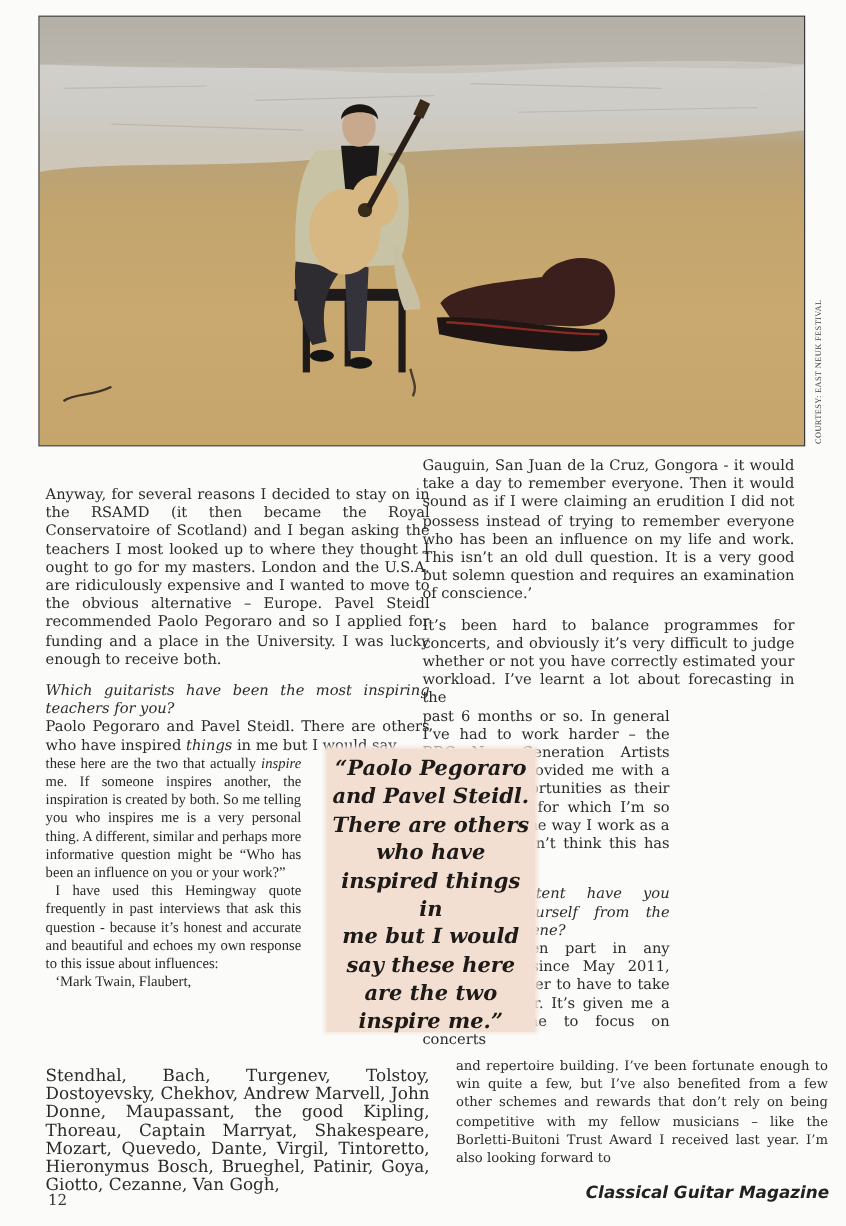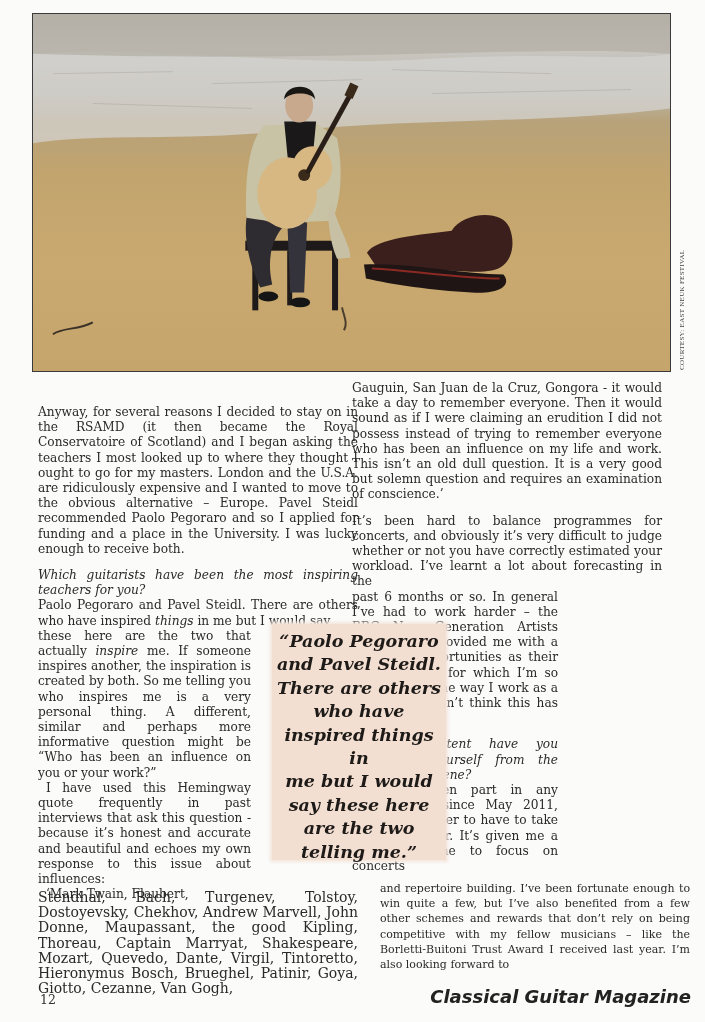--- a/index.html
+++ b/index.html
@@ -30,39 +30,39 @@
   }
 
   
   .col { position: absolute; font-size: 12.2px; line-height: 15.2px; text-align: justify; }
   .col p { margin: 0; }
   .col .q { font-style: italic; }
   .col .gap { height: 11px; }
   .col .indent { text-indent: 8px; }
   .left { left: 38px; top: 381px; width: 320px; margin-top: 24px; }
   .right { left: 352px; top: 381px; width: 310px; }
-  .narrow-l { width: 213px; }
+  .narrow-l { width: 213px; font-family: Liberation Serif, serif; }
   .narrow-r { margin-left: 104px; width: 206px; }
   .bottom-r { position: absolute; left: 380px; top: 881px; width: 310px; font-size: 11px; line-height: 15.2px; text-align: justify; }
   .left-tail { position: absolute; left: 38px; top: 890px; width: 320px; font-size: 14px; line-height: 15.2px; text-align: justify; }
 
   
   .pullquote {
     position: absolute; left: 272px; top: 624px; width: 174px; height: 236px;
     background: #f2dfd2;
     box-shadow: 0 0 3px 2px #f4e6dc;
     text-align: center;
     font-family: "DejaVu Serif", serif; font-weight: bold; font-style: italic;
     font-size: 17.5px; line-height: 23.4px; color: #1e1a18;
     padding-top: 6px; box-sizing: border-box;
   }
 
   .footer-num { position: absolute; left: 40px; top: 992px; font-size: 12.5px; color: #333; }
   .footer-mag {
-    position: absolute; right: 14px; top: 986px; font-size: 18px;
+    position: absolute; right: 14px; top: 986px; font-size: 14px;
     font-family: "DejaVu Sans", sans-serif; font-weight: bold; font-style: italic; color: #222;
   }
 </style>
 </head>
 <body>
 
 <div class="page">
 
   <div class="photo" title="Guitarist in a trench coat sitting on a chair on a sandy beach playing a classical guitar, with an open guitar case beside him">
     <svg viewBox="0 0 639 359" preserveAspectRatio="none">
@@ -137,18 +137,18 @@
 
   <div class="pullquote">
     <div>“Paolo Pegoraro</div>
     <div>and Pavel Steidl.</div>
     <div>There are others</div>
     <div>who have</div>
     <div>inspired things in</div>
     <div>me but I would</div>
     <div>say these here</div>
     <div>are the two</div>
-    <div>telling me.”</div>
+    <div>inspire me.”</div>
   </div>
 
   <div class="footer-num">12</div>
   <div class="footer-mag">Classical Guitar Magazine</div>
 </div>
 
 </body></html>

